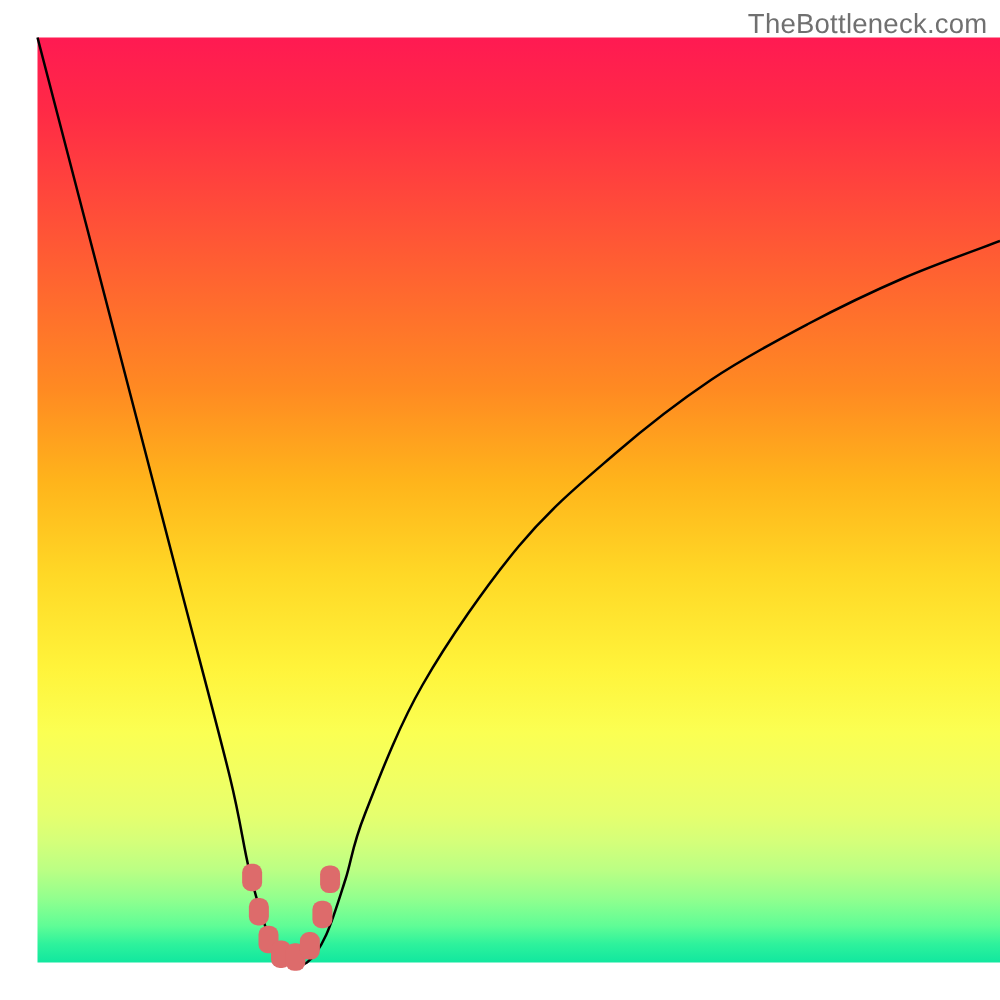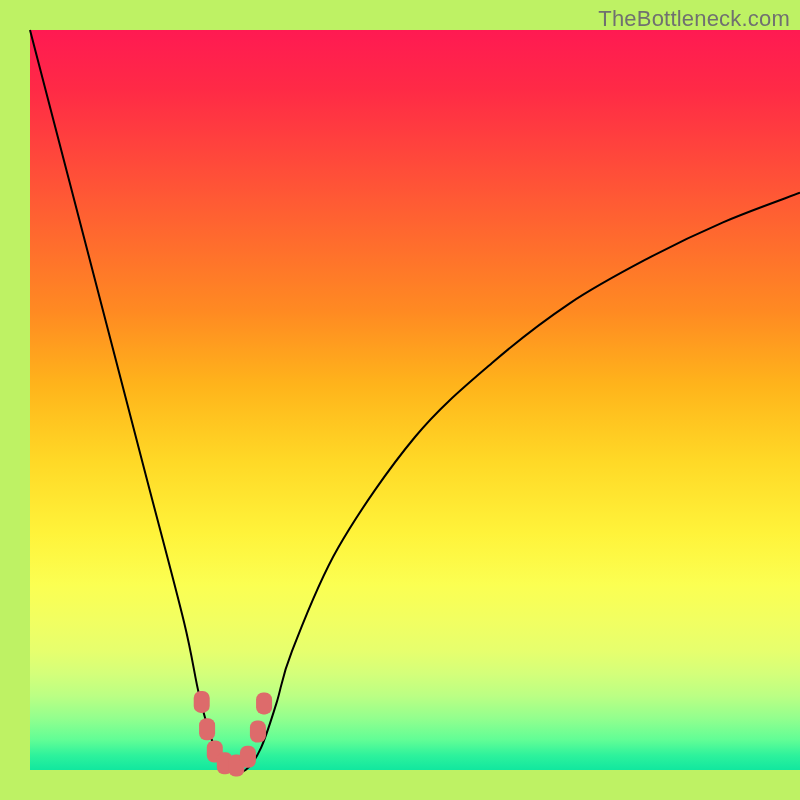--- a/index.html
+++ b/index.html
@@ -8,21 +8,21 @@
     width: 800px;
     height: 800px;
     background: #000;
     font-family: Arial, Helvetica, sans-serif;
     overflow: hidden;
   }
   .frame {
     position: relative;
     width: 800px;
     height: 800px;
-    background: #bef264;
+    background: #ffffff;
   }
   .gradient-area {
     position: absolute;
     left: 30px;
     top: 30px;
     width: 770px;
     height: 740px;
     background: linear-gradient(
       to bottom,
       #ff1a52 0%,

